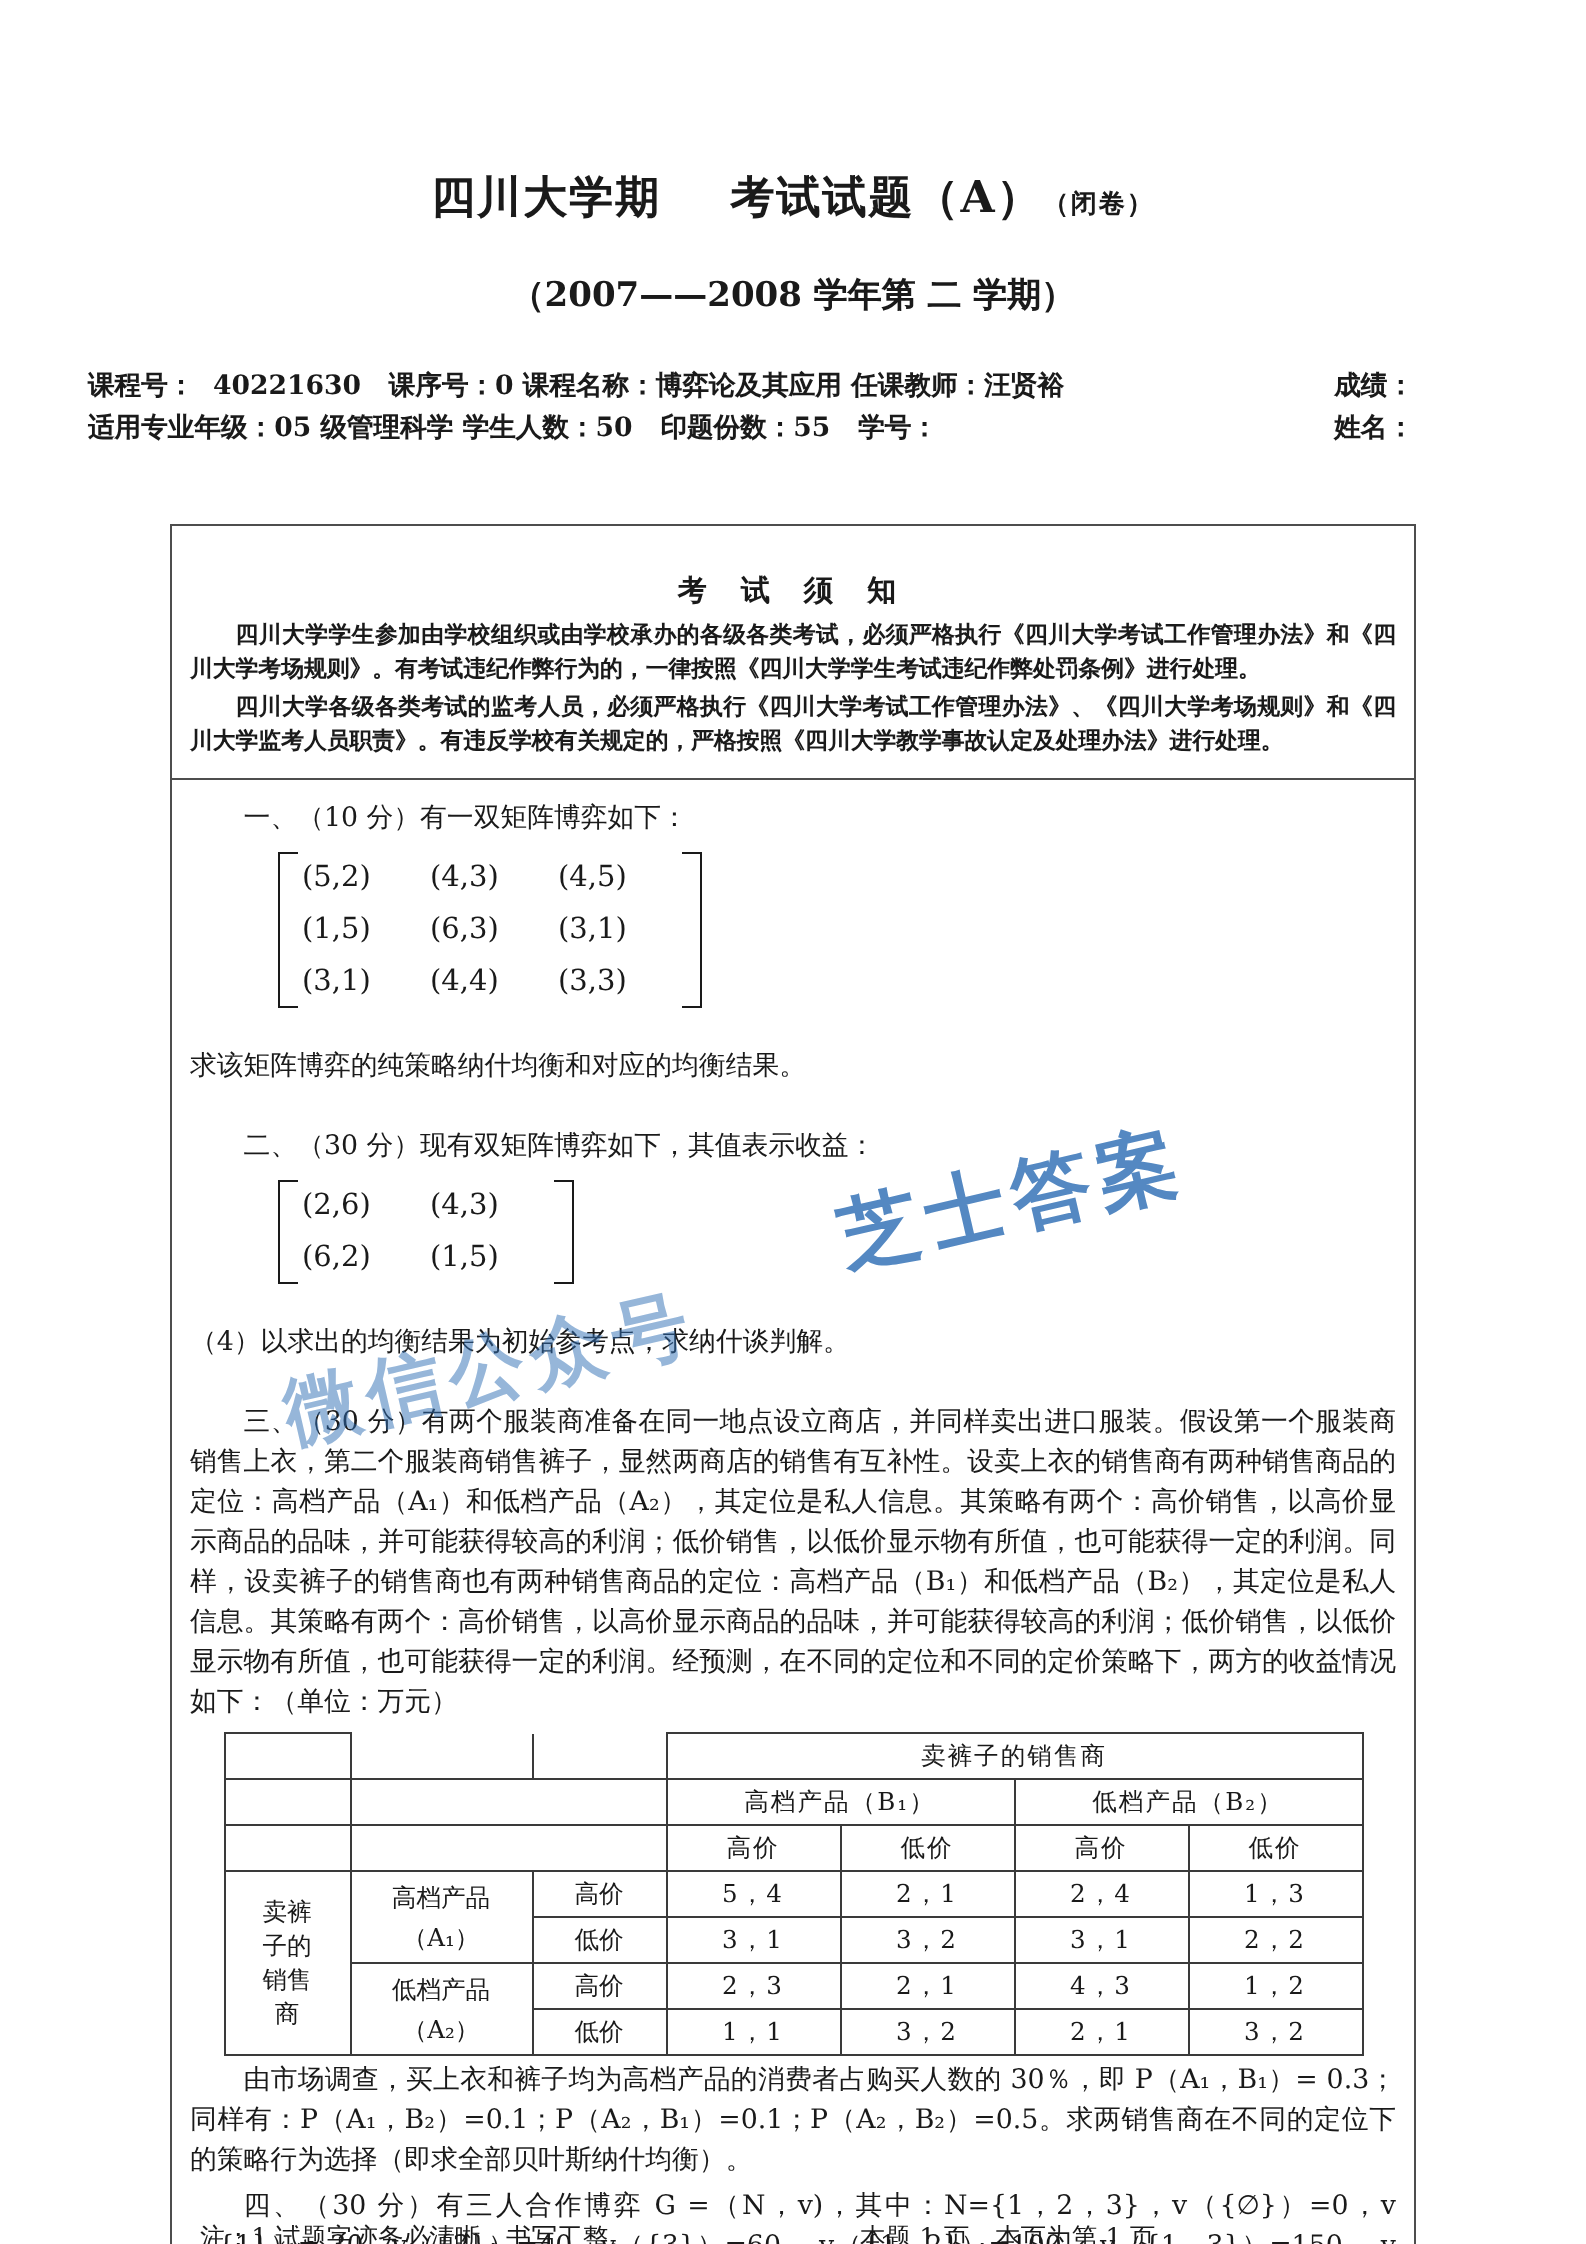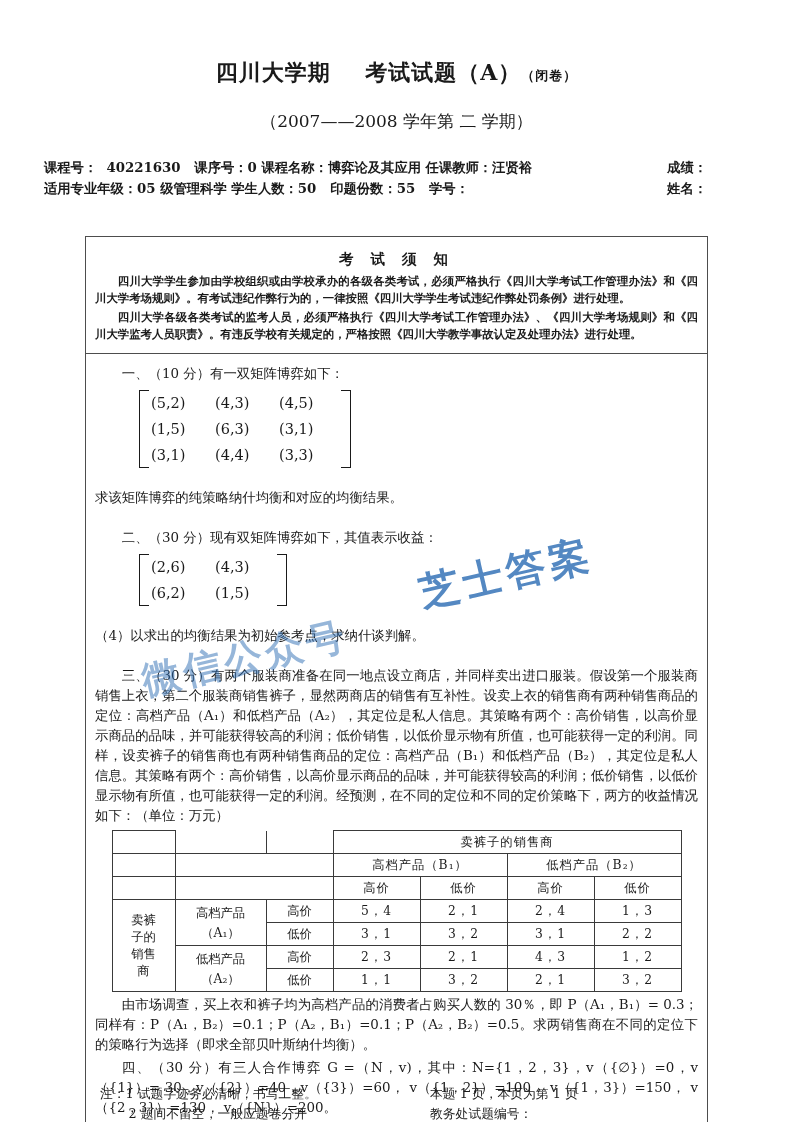--- a/index.html
+++ b/index.html
@@ -9,32 +9,32 @@
     font-family:"DejaVu Serif","Liberation Serif",serif;
     color:#1a1a1a;
     position:relative;
     overflow:hidden;
   }
   .page{position:relative;width:793px;height:1122px;}
 
   
   .title-line{
     text-align:center;
-    margin-top:58px;
+    margin-top:84px;
     font-size:22px;
     font-weight:bold;
     letter-spacing:1px;
     white-space:pre;
   }
   .title-line .closed{font-size:13px;font-weight:bold;}
   .term-line{
     text-align:center;
     margin-top:22px;
     font-size:17px;
-    font-weight:normal;
+    font-weight:bold;
   }
 
   .info-block{
     margin:24px 86px 0 44px;
     font-size:13.3px;
     font-weight:bold;
     line-height:21px;
   }
   .info-row{display:flex;white-space:pre;}
   .info-row .grow{flex:1;}
@@ -45,21 +45,21 @@
     left:85px;top:178px;
     width:623px;
     border:1px solid #4d4d4d;
     box-sizing:border-box;
   }
   .notice{
     border-bottom:1px solid #4d4d4d;
     padding:6px 9px 8px 9px;
   }
   .notice h2{
-    margin:7px 0 4px 0;
+    margin:17px 0 4px 0;
     text-align:center;
     font-size:14.5px;
     font-weight:bold;
     letter-spacing:6px;
   }
   .notice p{
     margin:3px 0;
     font-size:11.4px;
     font-weight:bold;
     line-height:16.5px;

